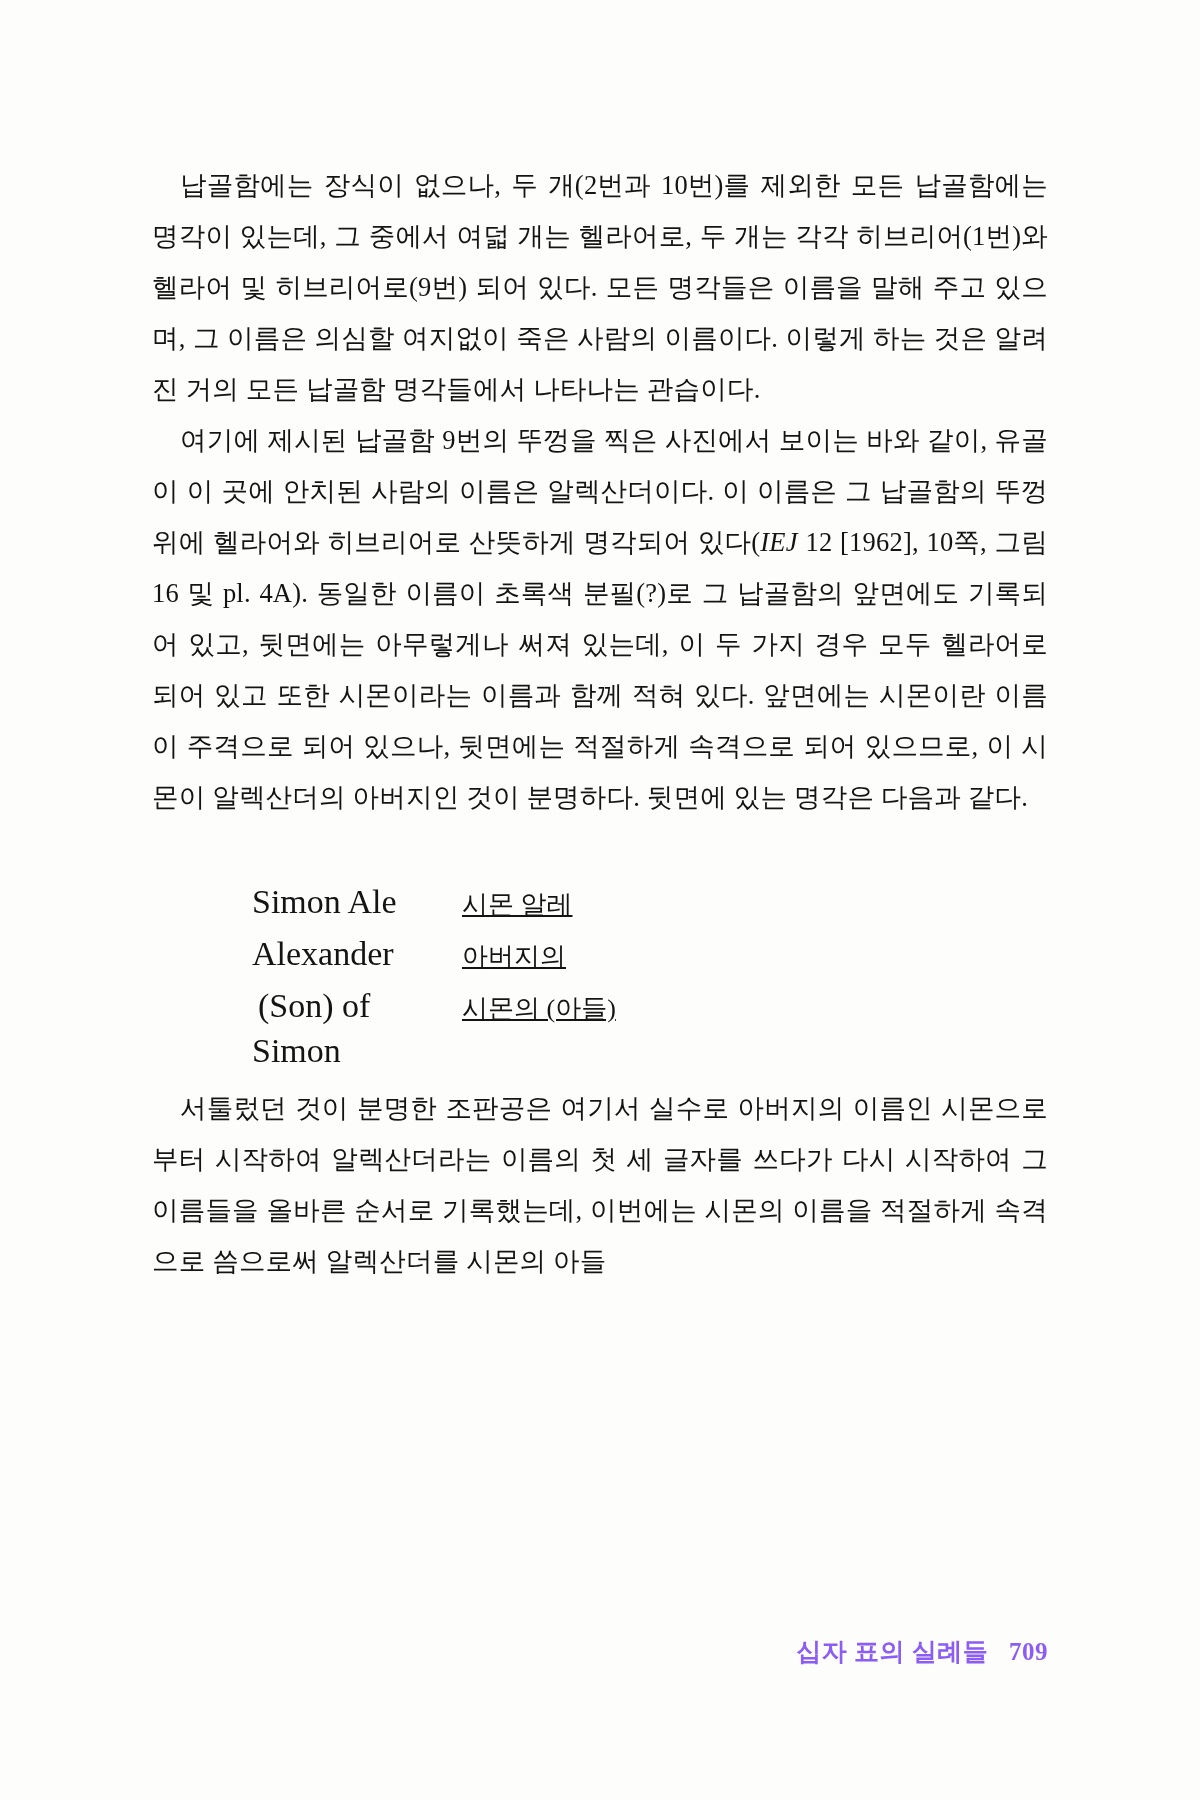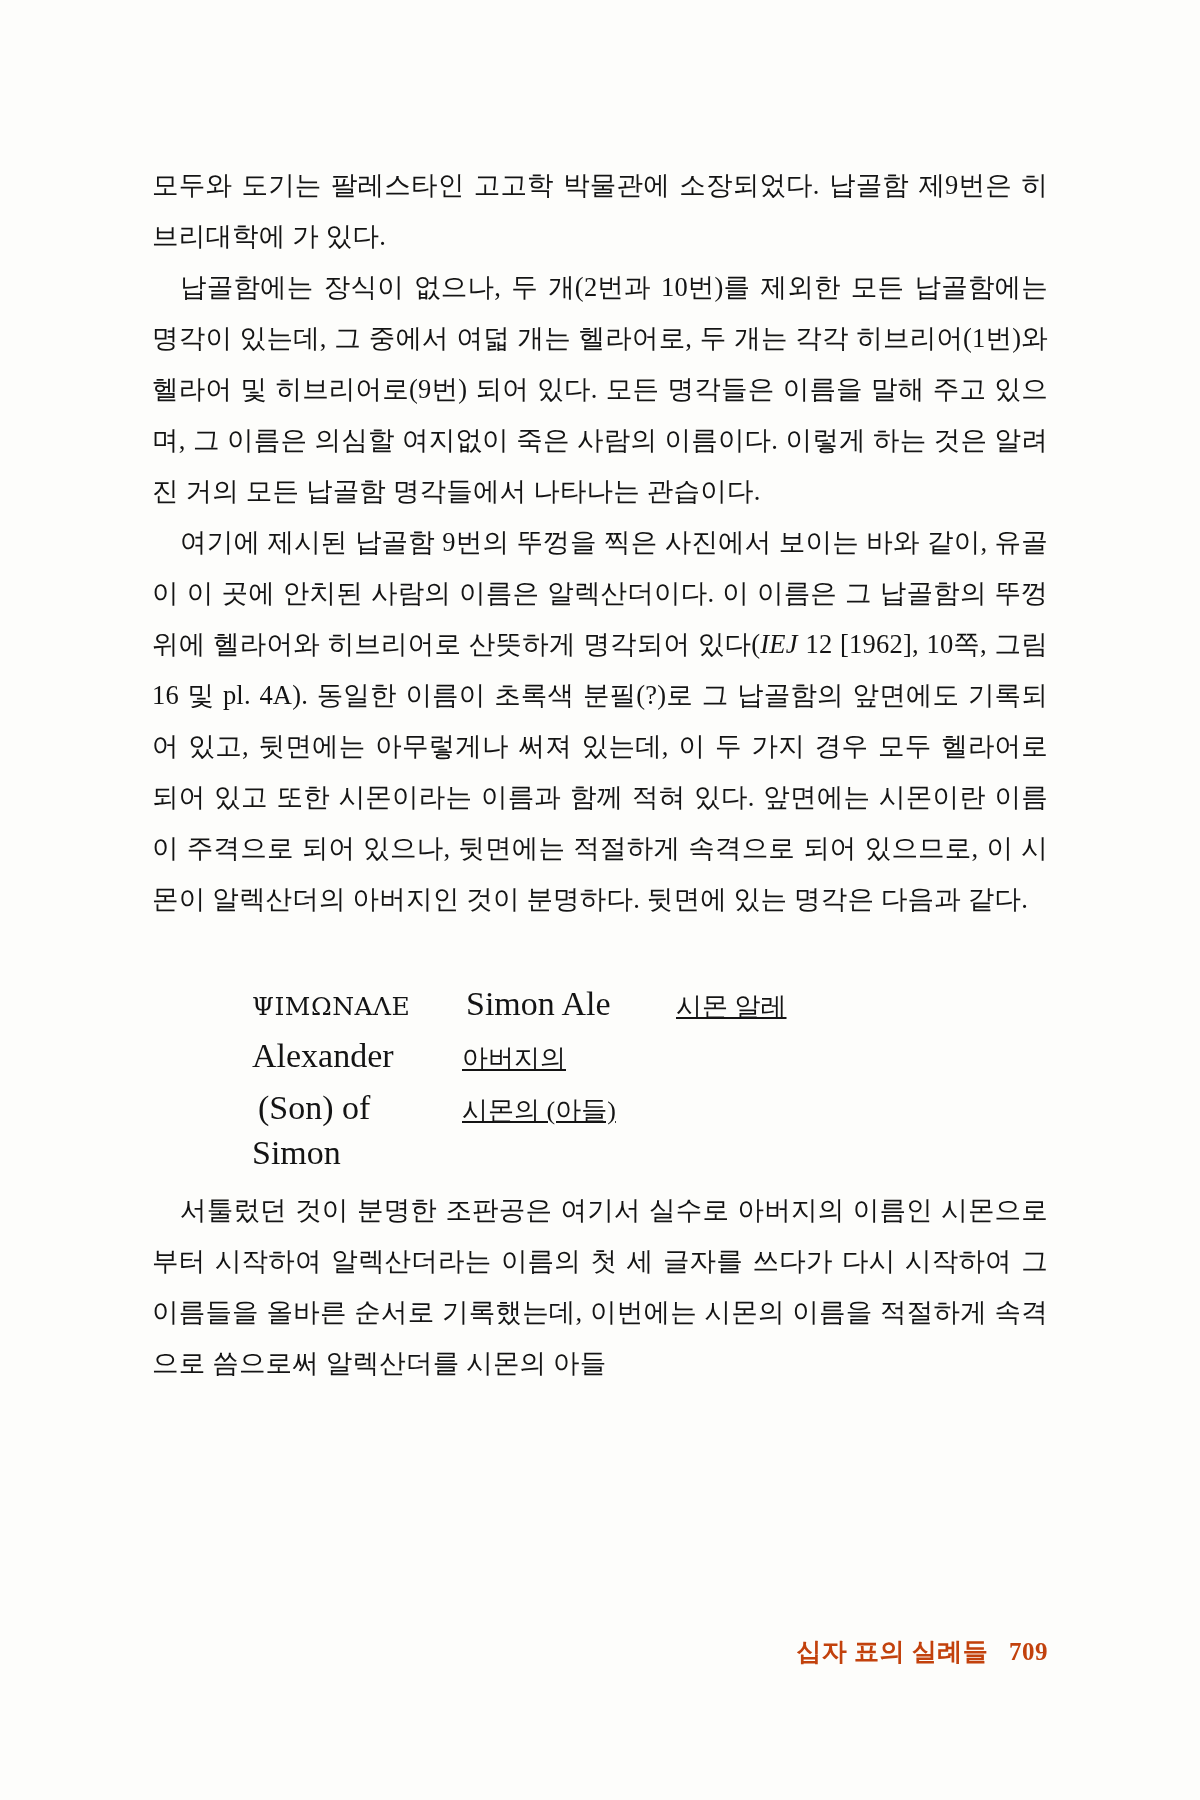--- a/index.html
+++ b/index.html
@@ -78,44 +78,42 @@
   }
   .after-block {
     margin-top: 54px;
   }
   .footer {
     position: absolute;
     right: 152px;
     bottom: 132px;
     font-size: 25px;
     font-weight: bold;
-    color: #c2410c;
+    color: #8b5cf6;
     letter-spacing: 0.5px;
   }
   .footer .pagenum {
     margin-left: 14px;
   }
   em.ital {
   }
 </style>
 </head>
 <body>
 
 <div class="page">
   <div class="content">
 
-    <p class="para">모두와 도기는 팔레스타인 고고학 박물관에 소장되었다. 납골함 제9번은 히브리대학에 가 있다.</p>
 
     <p class="para indent">납골함에는 장식이 없으나, 두 개(2번과 10번)를 제외한 모든 납골함에는 명각이 있는데, 그 중에서 여덟 개는 헬라어로, 두 개는 각각 히브리어(1번)와 헬라어 및 히브리어로(9번) 되어 있다. 모든 명각들은 이름을 말해 주고 있으며, 그 이름은 의심할 여지없이 죽은 사람의 이름이다. 이렇게 하는 것은 알려진 거의 모든 납골함 명각들에서 나타나는 관습이다.</p>
 
     <p class="para indent"><span>여기에 제시된 납골함 9번의 뚜껑을 찍은 사진에서 보이는 바와 같이, 유골이 이 곳에 안치된 사람의 이름은 알렉산더이다. 이 이름은 그 납골함의 뚜껑 위에 헬라어와 히브리어로 산뜻하게 명각되어 있다(</span><em class="ital">IEJ</em><span> 12 [1962], 10쪽, 그림 16 및 pl. 4A). 동일한 이름이 초록색 분필(?)로 그 납골함의 앞면에도 기록되어 있고, 뒷면에는 아무렇게나 써져 있는데, 이 두 가지 경우 모두 헬라어로 되어 있고 또한 시몬이라는 이름과 함께 적혀 있다. 앞면에는 시몬이란 이름이 주격으로 되어 있으나, 뒷면에는 적절하게 속격으로 되어 있으므로, 이 시몬이 알렉산더의 아버지인 것이 분명하다. 뒷면에 있는 명각은 다음과 같다.</span></p>
 
     <div class="inscription-block">
       <div class="ins-row">
-        <span class="ins-greek">ΨΙΜΩΝΑΛΕ</span>
         <span class="ins-eng">Simon Ale</span>
         <span class="ins-kor">시몬 알레</span>
       </div>
       <div class="ins-row">
         <span class="ins-eng">Alexander</span>
         <span class="ins-kor">아버지의</span>
       </div>
       <div class="ins-row">
         <span class="ins-eng indent-eng">(Son) of Simon</span>
         <span class="ins-kor">시몬의 (아들)</span>

